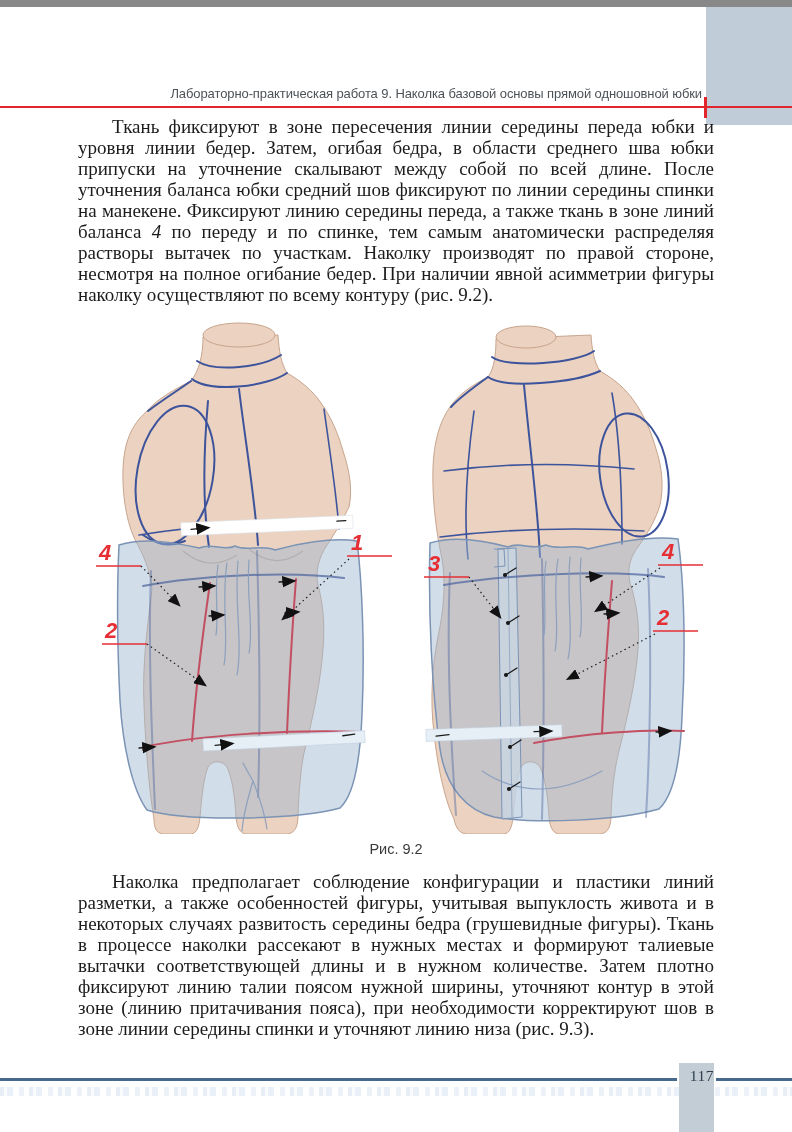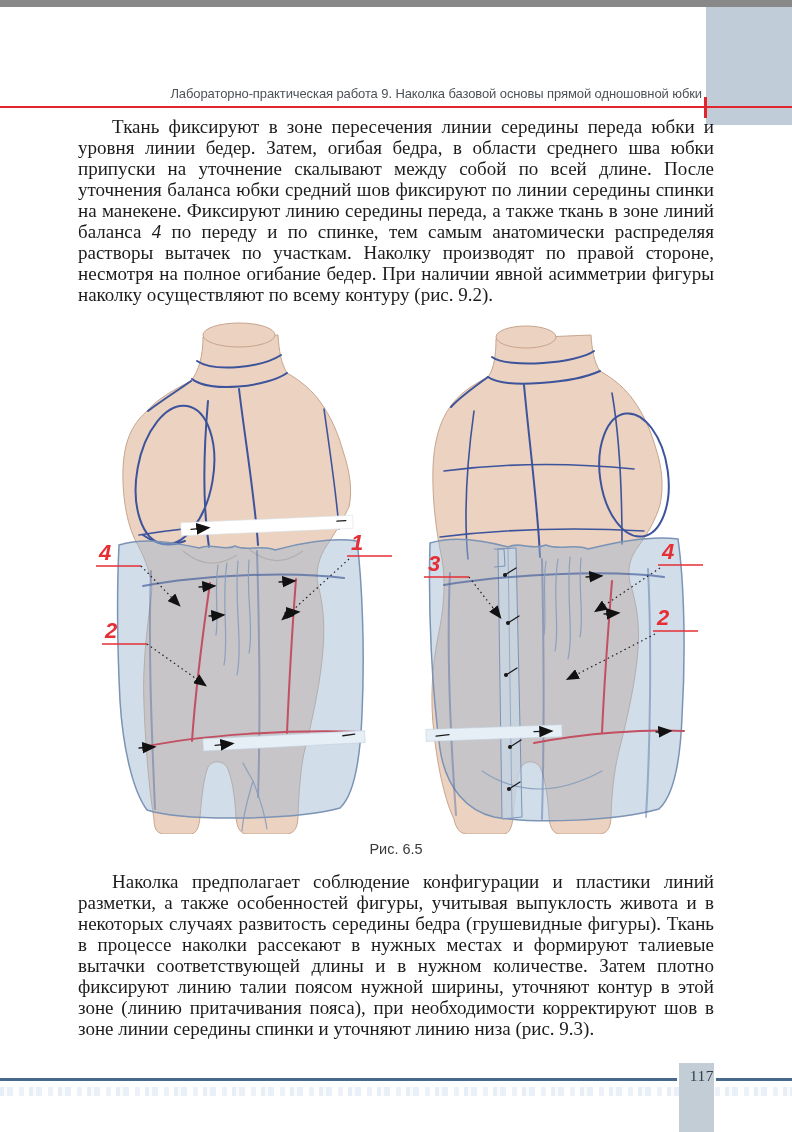--- a/index.html
+++ b/index.html
@@ -242,21 +242,21 @@
         </g>
         <g>
           <text class="callout-num" x="241" y="306">2</text>
           <line class="callout-rule" x1="237" y1="312" x2="282" y2="312"></line>
           <path class="leader" d="M239,315 L152,360" marker-end="url(#ah)"></path>
         </g>
       </g>
     </svg>
   </div>
 
-  <div class="figure-caption">Рис. 6.5</div>
+  <div class="figure-caption">Рис. 9.2</div>
 
   <p class="body-text p2">Наколка предполагает соблюдение конфигурации и пластики линий разметки, а также особенностей фигуры, учитывая выпуклость живота и в некоторых случаях развитость середины бедра (грушевидные фигуры). Ткань в процессе наколки рассекают в нужных местах и формируют талиевые вытачки соответствующей длины и в нужном количестве. Затем плотно фиксируют линию талии поясом нужной ширины, уточняют контур в этой зоне (линию притачивания пояса), при необходимости корректируют шов в зоне линии середины спинки и уточняют линию низа (рис. 9.3).</p>
 
   <div class="footer-rule-left"></div>
   <div class="footer-rule-right"></div>
   <div class="watermark-strip"></div>
   <div class="page-number-strip">
     <span class="page-number">117</span>
   </div>
 

